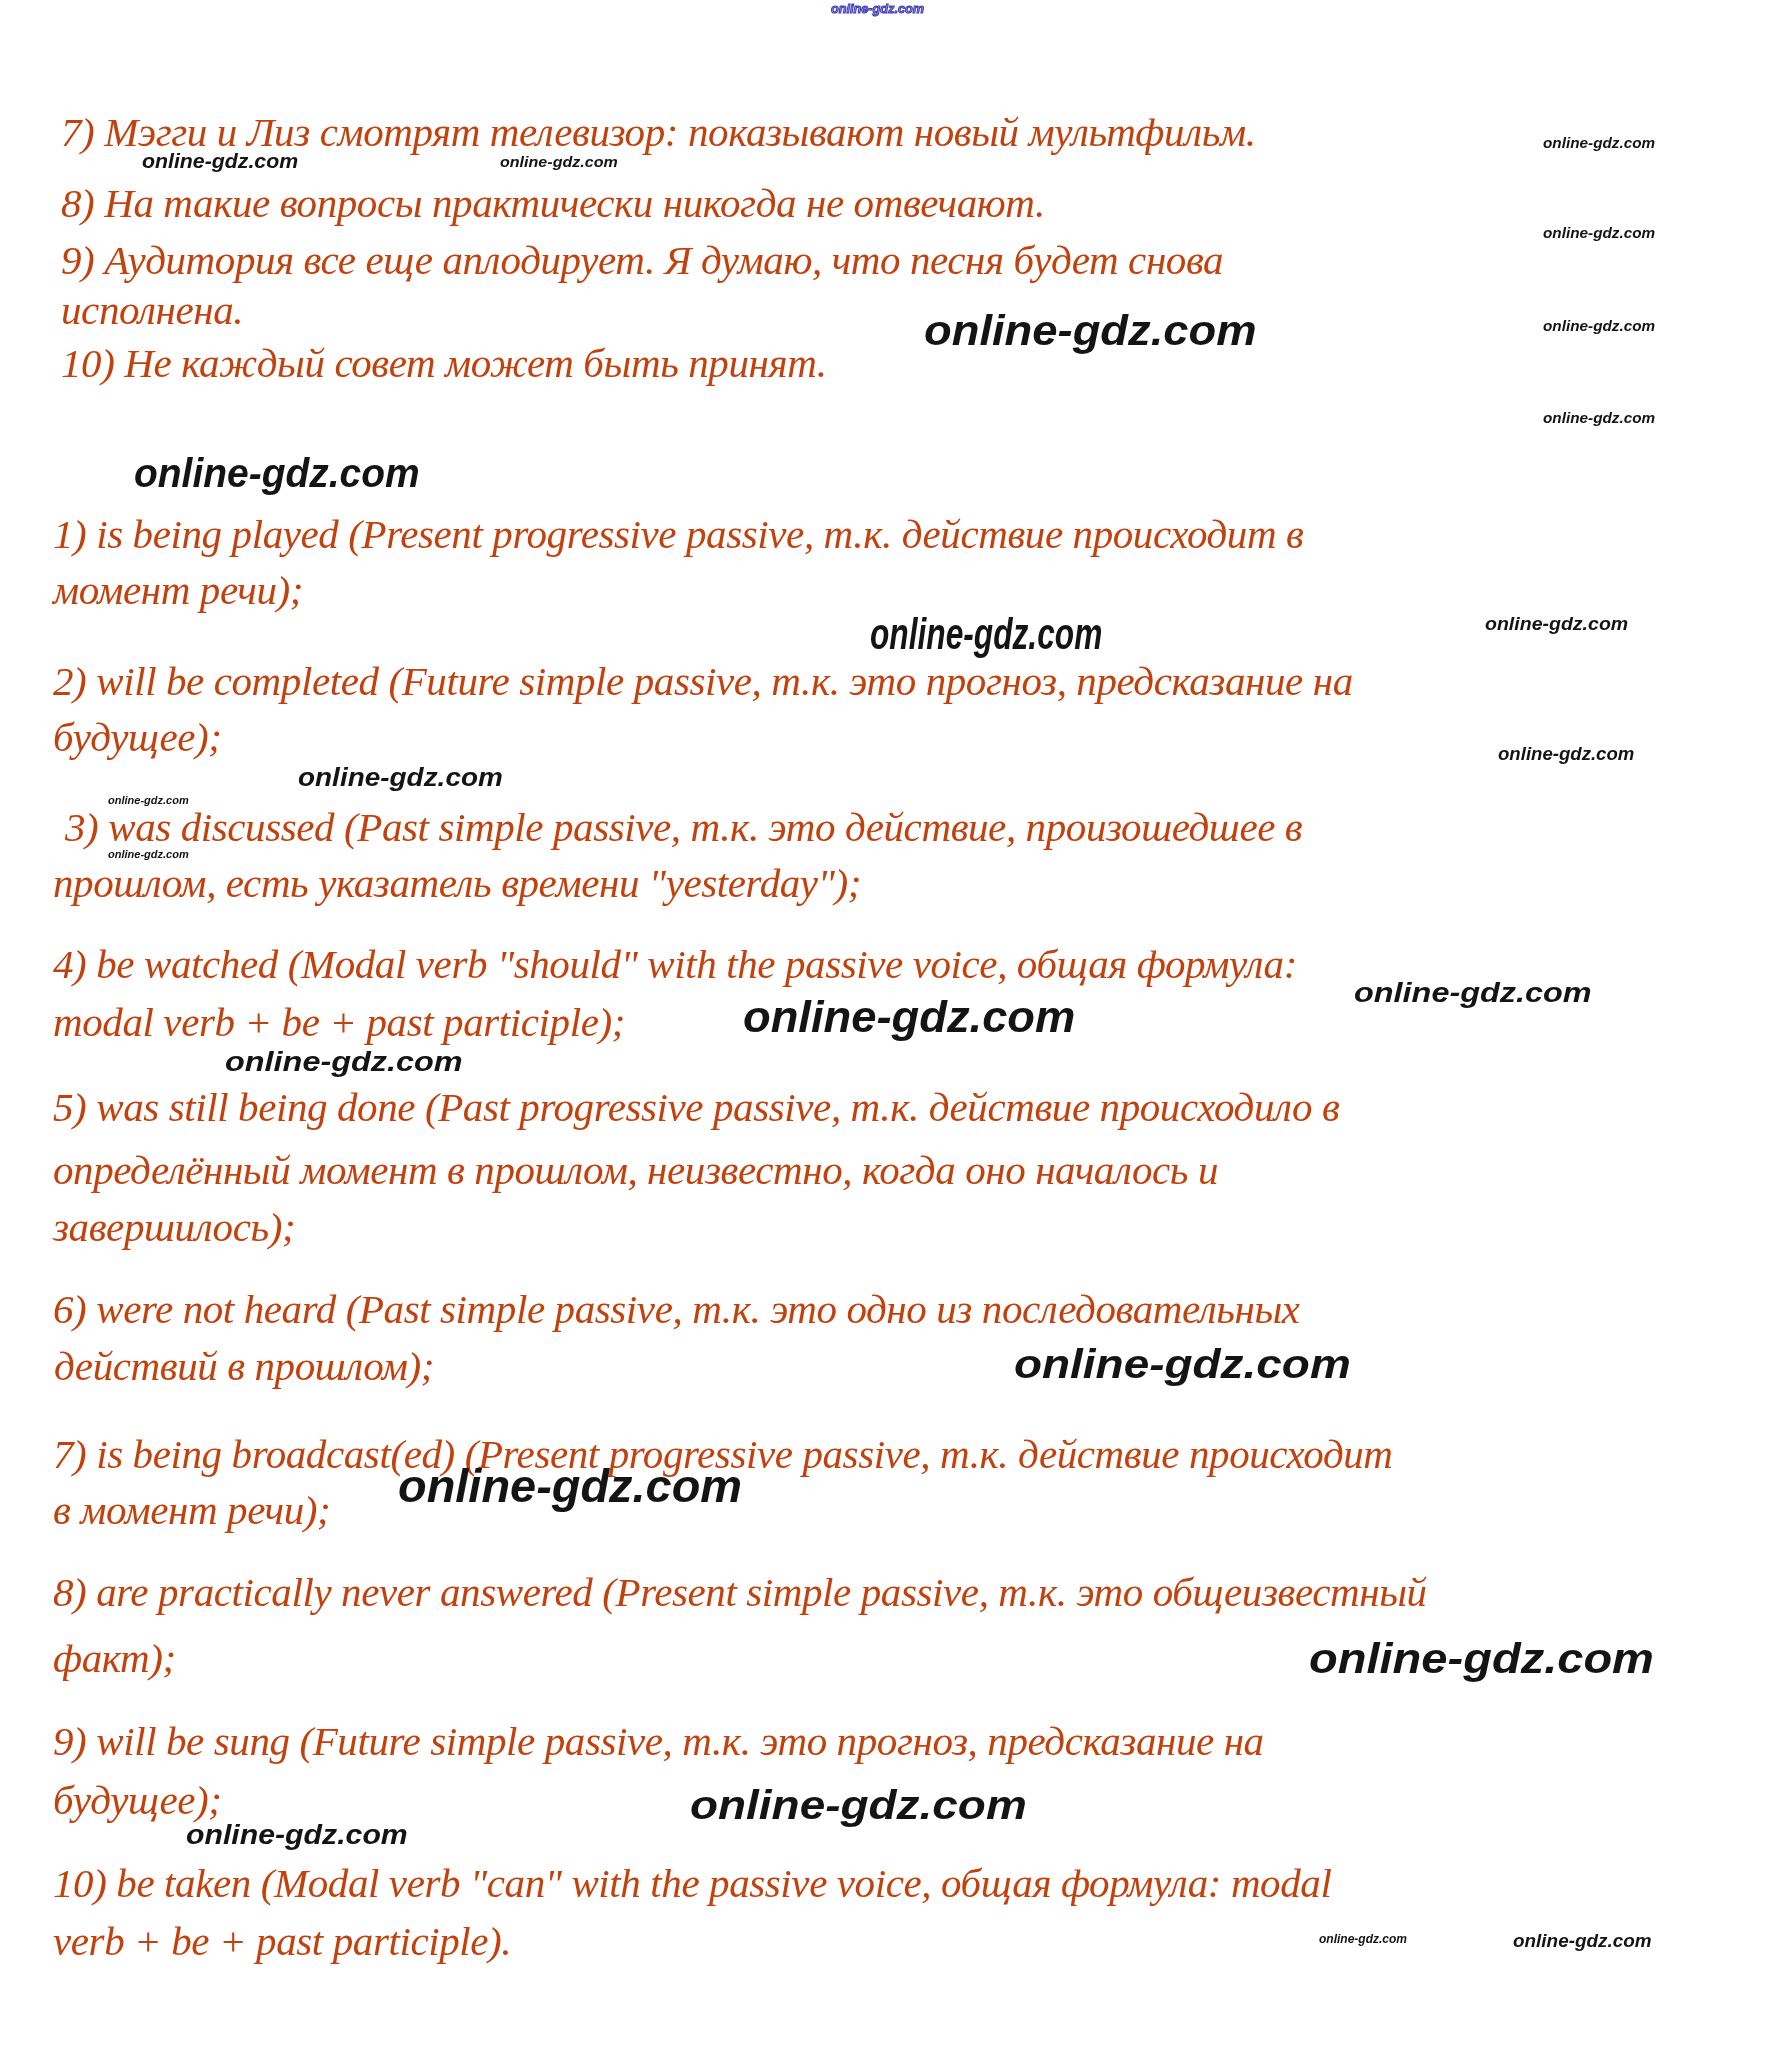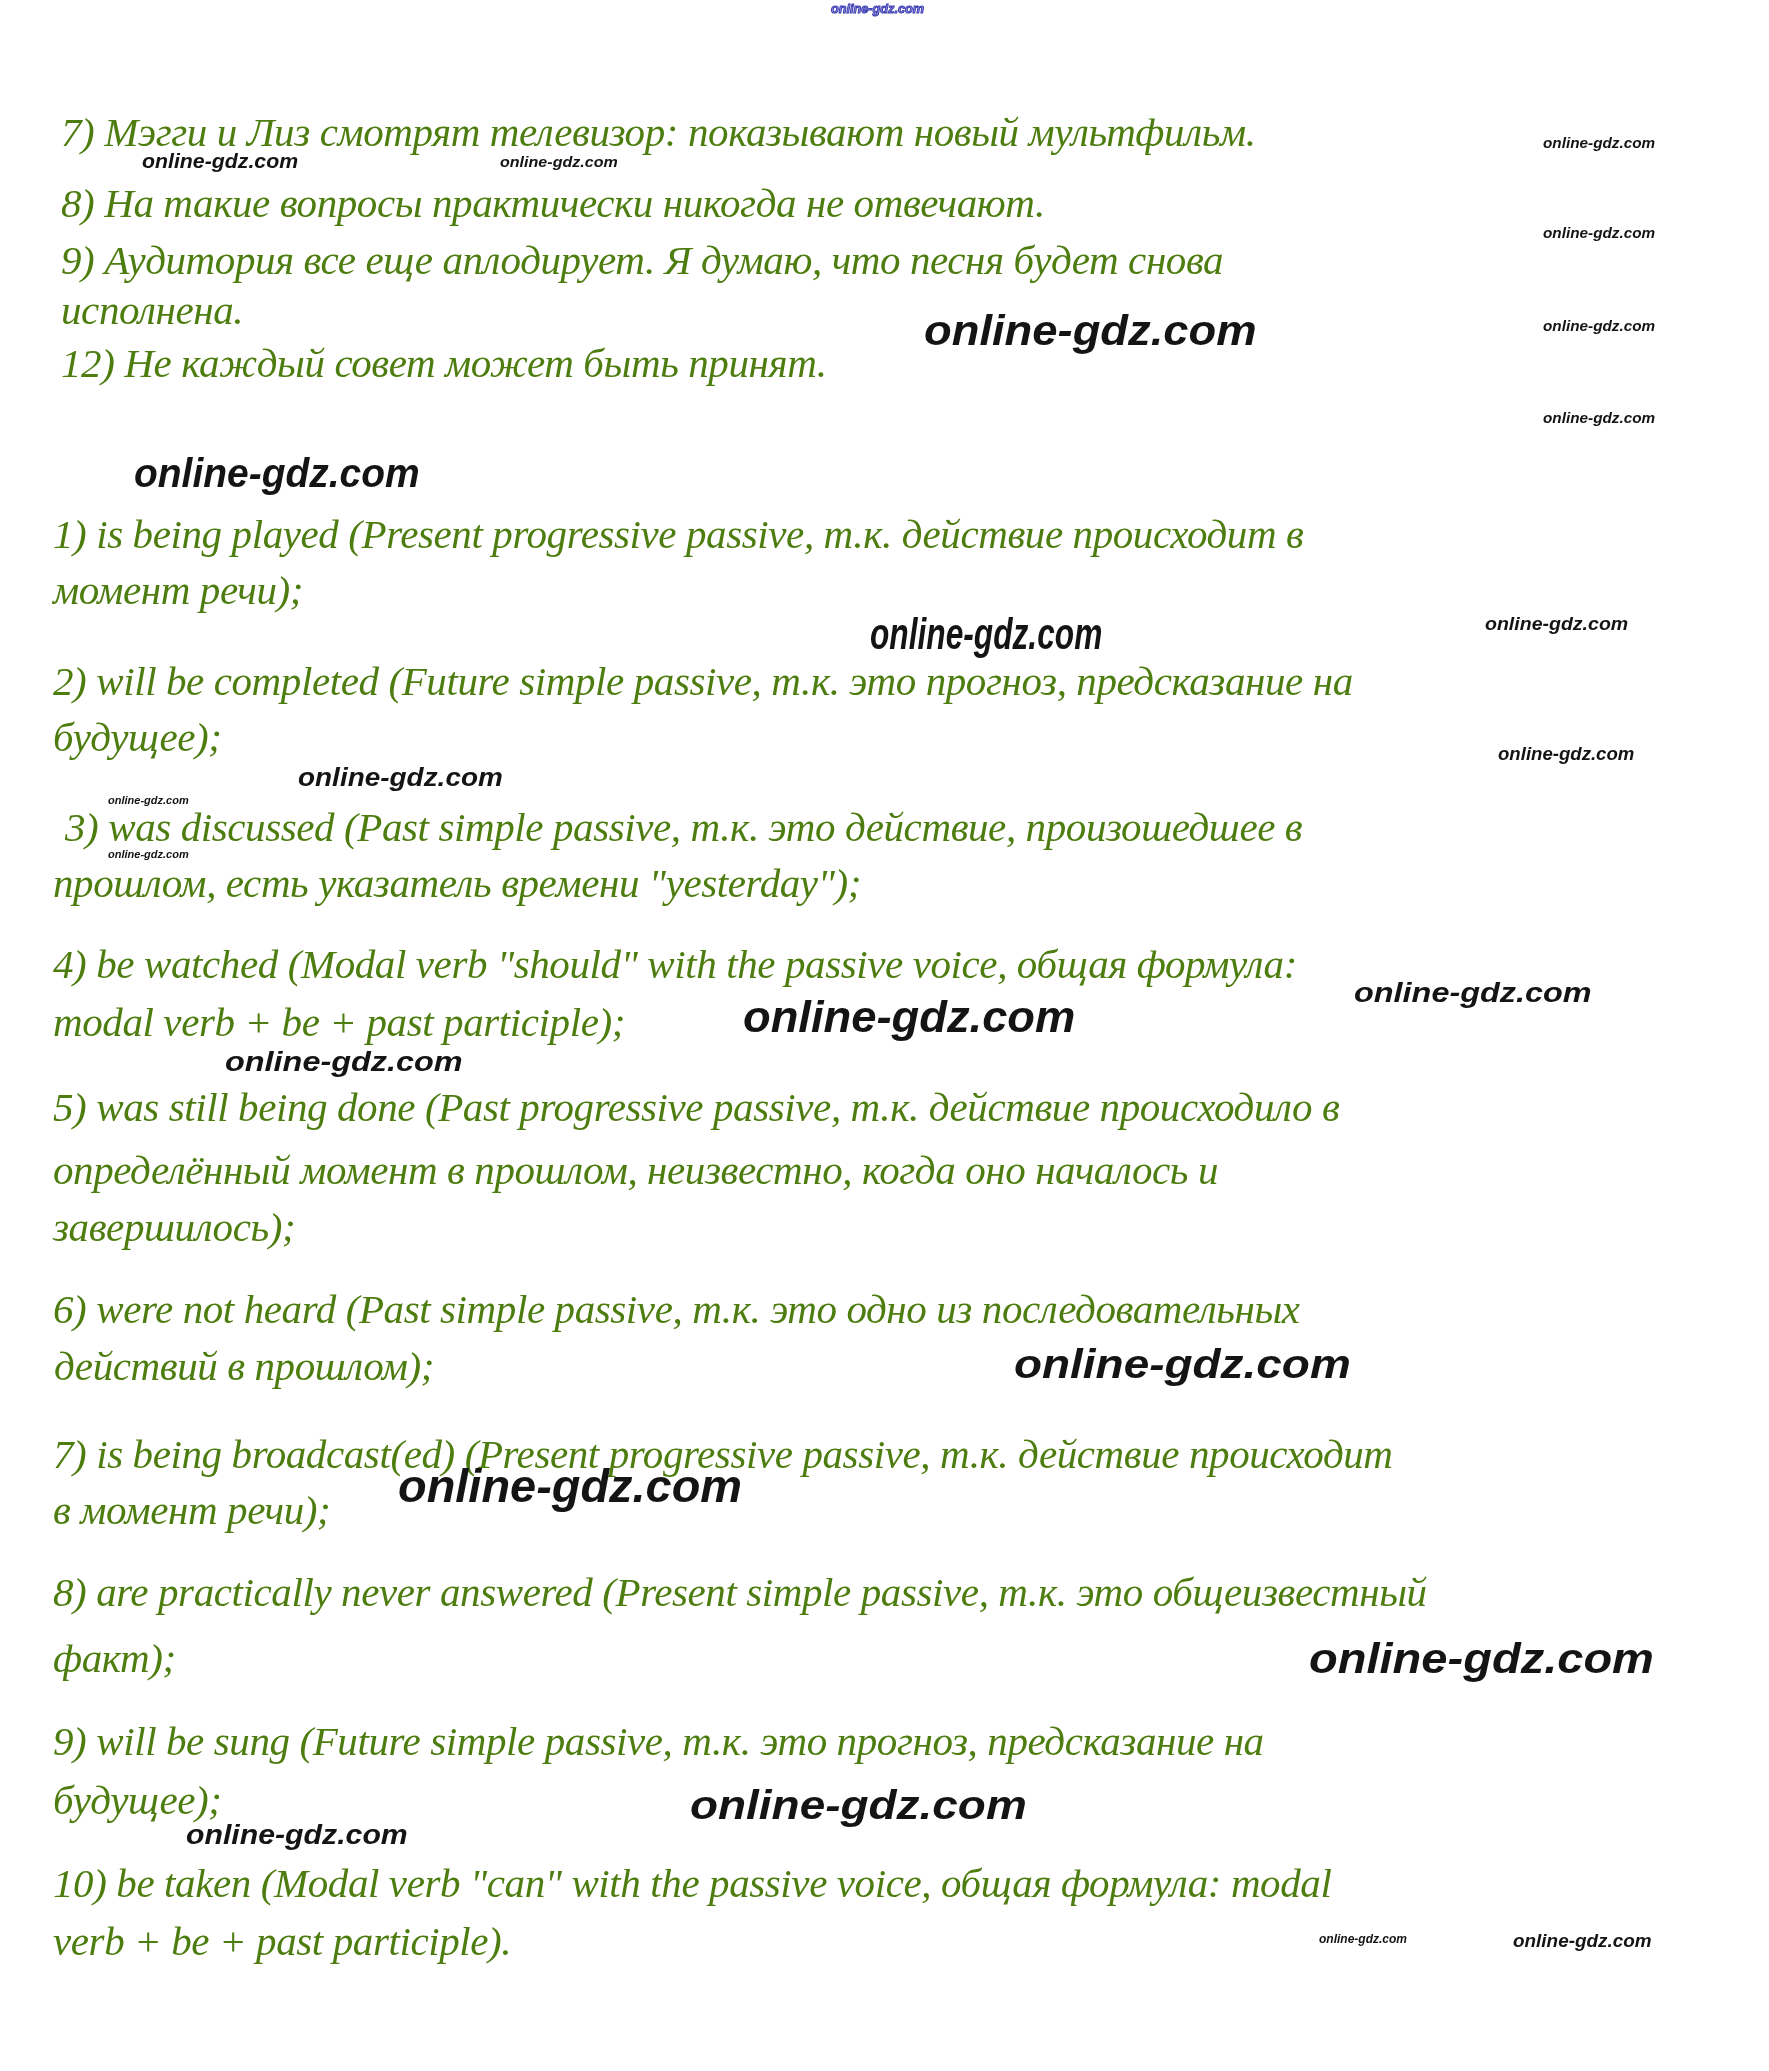--- a/index.html
+++ b/index.html
@@ -5,21 +5,21 @@
   html,body { margin:0; padding:0; background:#e8e8e8; }
   .page {
     position:relative;
     width:1770px; height:2071px;
     background:#ffffff;
     overflow:hidden;
     font-family:"Liberation Serif","DejaVu Serif",serif;
   }
   .text-line {
     position:absolute;
-    color:#4d7c0f;
+    color:#c2410c;
     white-space:nowrap;
     line-height:1.08;
     letter-spacing:-0.4px;
     transform-origin:left top;
   }
   .wm {
     position:absolute;
     font-family:"Liberation Sans","DejaVu Sans",sans-serif;
     font-weight:bold;
     color:#141414;
@@ -40,21 +40,21 @@
 </head>
 <body>
 
 <div class="page" style="width: 1770px; height: 2071px; background: rgb(255, 255, 255); font-style: italic;">
   <div class="wm-blue" style="left: 831px; top: 2.5px; font-size: 12.7px;">online-gdz.com</div>
   <div id="text-layer">
       <div class="text-line" style="left: 61px; top: 110px; font-size: 41px;">7) Мэгги и Лиз смотрят телевизор: показывают новый мультфильм.</div>
       <div class="text-line" style="left: 61px; top: 181px; font-size: 41px;">8) На такие вопросы практически никогда не отвечают.</div>
       <div class="text-line" style="left: 61px; top: 238px; font-size: 41px;">9) Аудитория все еще аплодирует. Я думаю, что песня будет снова</div>
       <div class="text-line" style="left: 61px; top: 288px; font-size: 41px;">исполнена.</div>
-      <div class="text-line" style="left: 61px; top: 341px; font-size: 41px;">12) Не каждый совет может быть принят.</div>
+      <div class="text-line" style="left: 61px; top: 341px; font-size: 41px;">10) Не каждый совет может быть принят.</div>
       <div class="text-line" style="left: 53px; top: 512px; font-size: 41px;">1) is being played (Present progressive passive, т.к. действие происходит в</div>
       <div class="text-line" style="left: 53px; top: 568px; font-size: 41px;">момент речи);</div>
       <div class="text-line" style="left: 53px; top: 659px; font-size: 41px;">2) will be completed (Future simple passive, т.к. это прогноз, предсказание на</div>
       <div class="text-line" style="left: 53px; top: 715px; font-size: 41px;">будущее);</div>
       <div class="text-line" style="left: 65px; top: 805px; font-size: 41px;">3) was discussed (Past simple passive, т.к. это действие, произошедшее в</div>
       <div class="text-line" style="left: 53px; top: 861px; font-size: 41px;">прошлом, есть указатель времени "yesterday");</div>
       <div class="text-line" style="left: 53px; top: 942px; font-size: 41px; text-align: right;">4) be watched (Modal verb "should" with the passive voice, общая формула:</div>
       <div class="text-line" style="left: 53px; top: 1000px; font-size: 41px;">modal verb + be + past participle);</div>
       <div class="text-line" style="left: 53px; top: 1085px; font-size: 41px;">5) was still being done (Past progressive passive, т.к. действие происходило в</div>
       <div class="text-line" style="left: 53px; top: 1148px; font-size: 41px;">определённый момент в прошлом, неизвестно, когда оно началось и</div>

